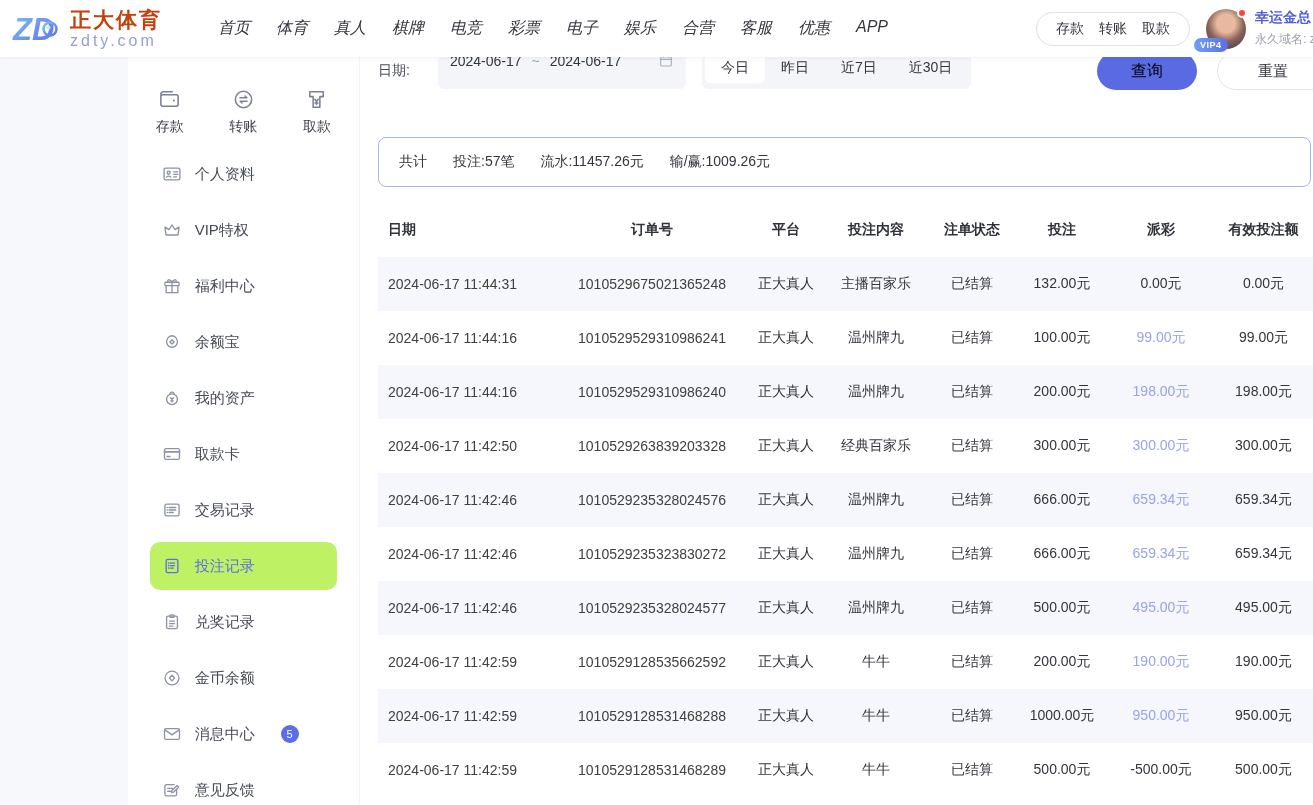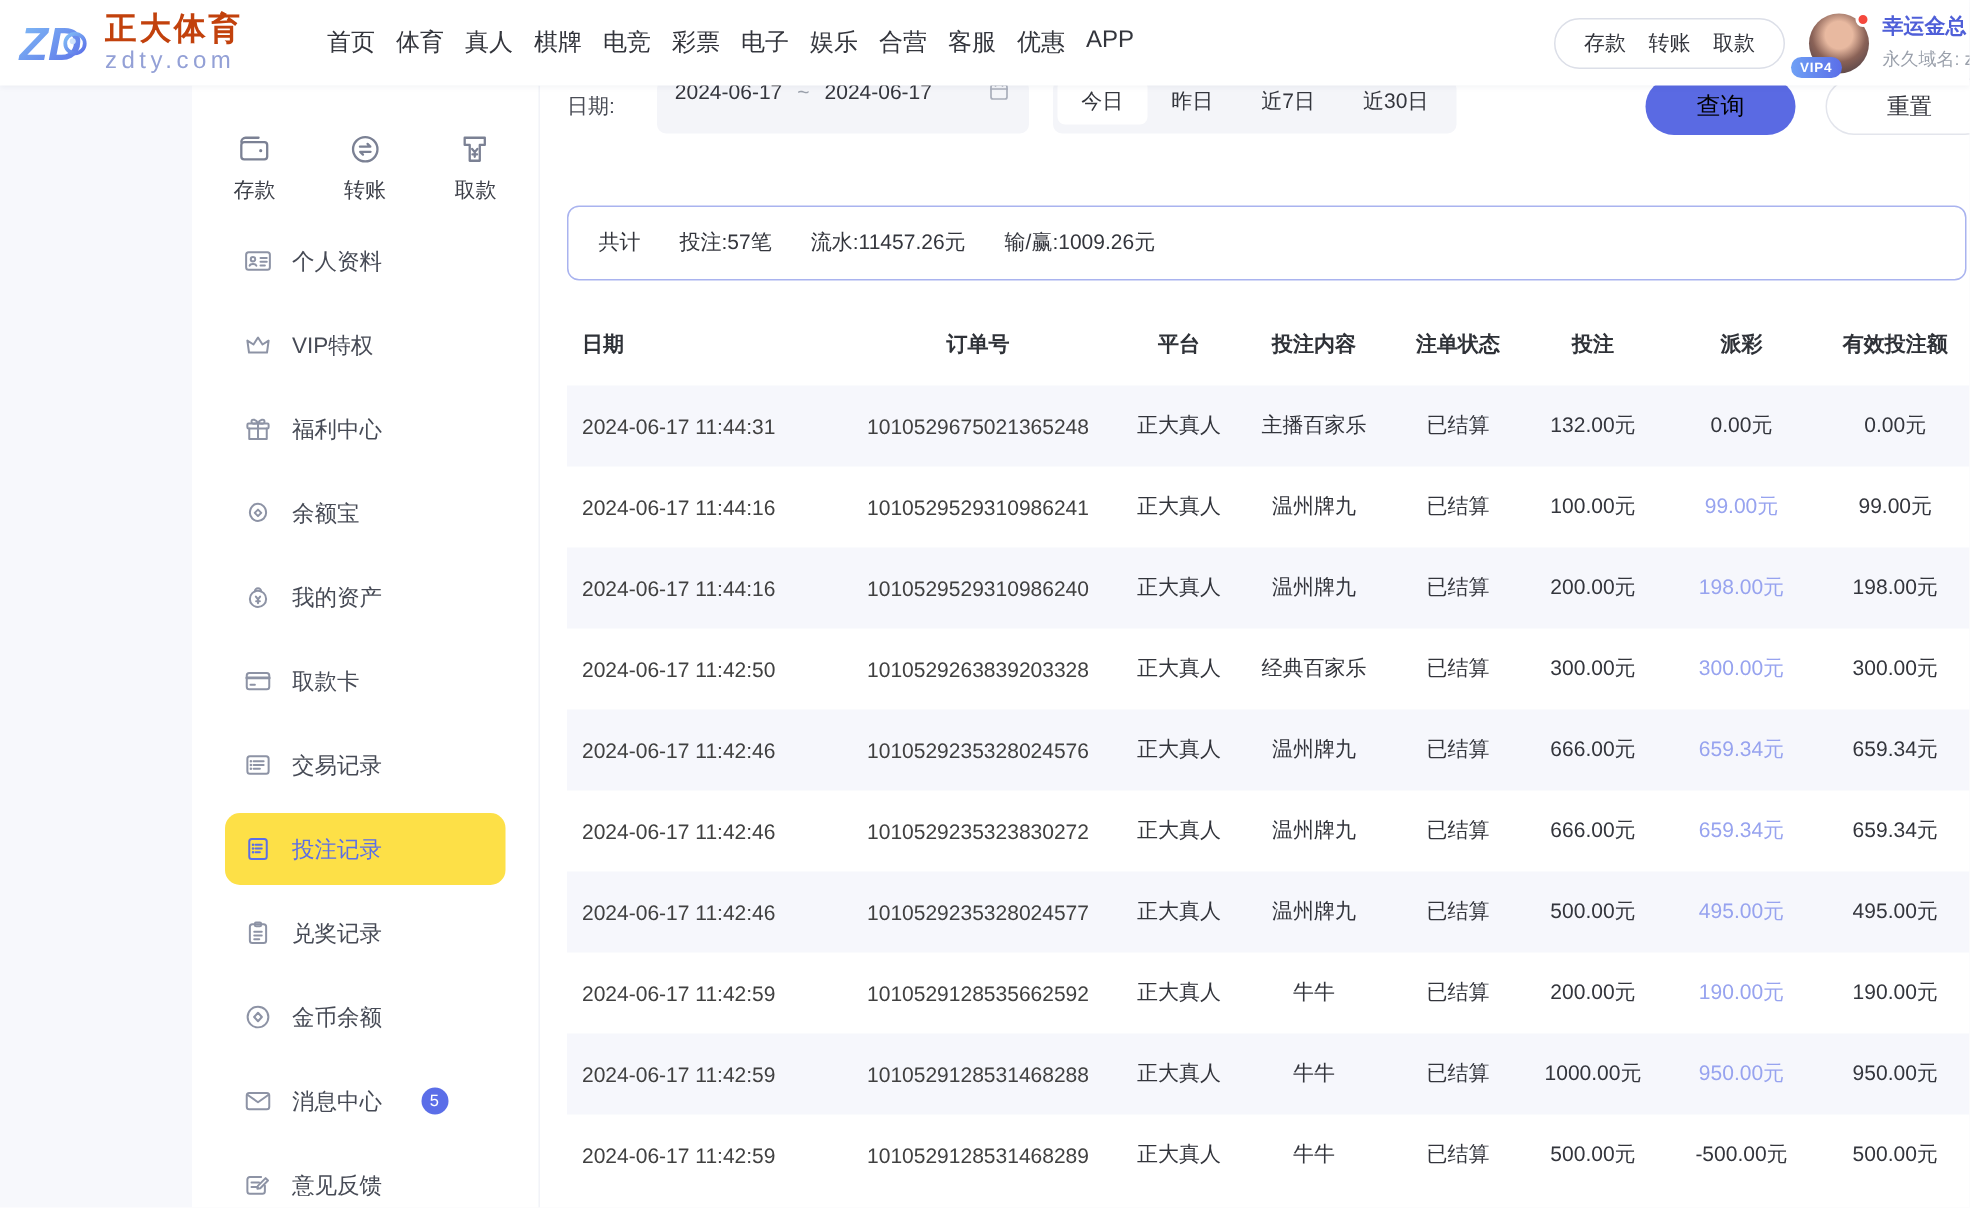--- a/index.html
+++ b/index.html
@@ -7,21 +7,21 @@
   body { font-family:"Liberation Sans","DejaVu Sans",sans-serif; background:#f7f8fc; color:#33353c; }
 
   
   .hdr { position:relative; z-index:5; height:57px; background:#fff; display:flex; align-items:center;
          padding-left:12px; box-shadow:0 1px 4px rgba(40,50,90,.06); }
   .logo { display:flex; align-items:center; gap:6px; }
   .logo-mark { width:52px; height:44px; }
   .brand { line-height:1; }
   .brand-name { font-size:21px; font-weight:bold; color:#c2410c; letter-spacing:2px; }
   .brand-domain { font-size:16px; color:#93a0d6; letter-spacing:3px; margin-top:3px; }
-  .nav { display:flex; gap:14px; margin-left:56px; }
+  .nav { display:flex; gap:26px; margin-left:56px;font-style:italic; }
   .nav a { font-size:16px; color:#33353c; text-decoration:none; cursor:pointer; white-space:nowrap; }
   .hdr-right { margin-left:auto; display:flex; align-items:center; gap:16px; }
   .wallet-pill { display:flex; gap:15px; border:1px solid #dcdfe8; border-radius:18px; height:34px;
                  align-items:center; padding:0 19px; font-size:14px; color:#33353c; }
   .wallet-pill span { cursor:pointer; }
   .user { display:flex; align-items:center; gap:9px; }
   .avatar-wrap { position:relative; width:40px; height:40px; }
   .avatar { width:40px; height:40px; border-radius:50%;
             background:radial-gradient(circle at 50% 36%, #e8b9a0 0 28%, #8a6257 55%, #3c3540 100%); }
   .avatar-dot { position:absolute; top:-1px; right:-1px; width:10px; height:10px; border-radius:50%;
@@ -37,21 +37,21 @@
   .page-spacer { width:128px; }
   .sidebar { width:232px; background:#fff; padding-top:31px; }
   .quick { display:flex; justify-content:space-between; padding:0 28px; }
   .quick-item { display:flex; flex-direction:column; align-items:center; gap:7px; cursor:pointer; }
   .quick-item svg { width:23px; height:23px; color:#7b8194; }
   .quick-item span { font-size:14px; color:#3c3f48; }
   .menu { list-style:none; margin:14px 0 0; padding:0 22px; }
   .menu li { display:flex; align-items:center; height:48px; margin-bottom:8px; padding:0 12px;
              border-radius:10px; font-size:15px; color:#464a55; cursor:pointer; }
   .menu li svg { width:20px; height:20px; margin-right:13px; color:#8d93a5; flex:0 0 auto; }
-  .menu li.active { background:#fde047; color:#5b6ee8; }
+  .menu li.active { background:#bef264; color:#5b6ee8; }
   .menu li.active svg { color:#5b6ee8; }
   .menu-badge { margin-left:26px; min-width:18px; height:18px; border-radius:50%; background:#5b6ee8;
                 color:#fff; font-size:11px; display:flex; align-items:center; justify-content:center; }
 
   .main { flex:1; background:#fff; border-left:1px solid #f2f3f8; padding-left:18px; }
 
   
   .filter-row { display:flex; align-items:center; height:40px; margin-top:-6px; }
   .date-label { font-size:14px; color:#4a4d56; margin-right:28px; }
   .date-box { width:248px; height:36px; background:#f4f5f9; border-radius:6px; display:flex;

